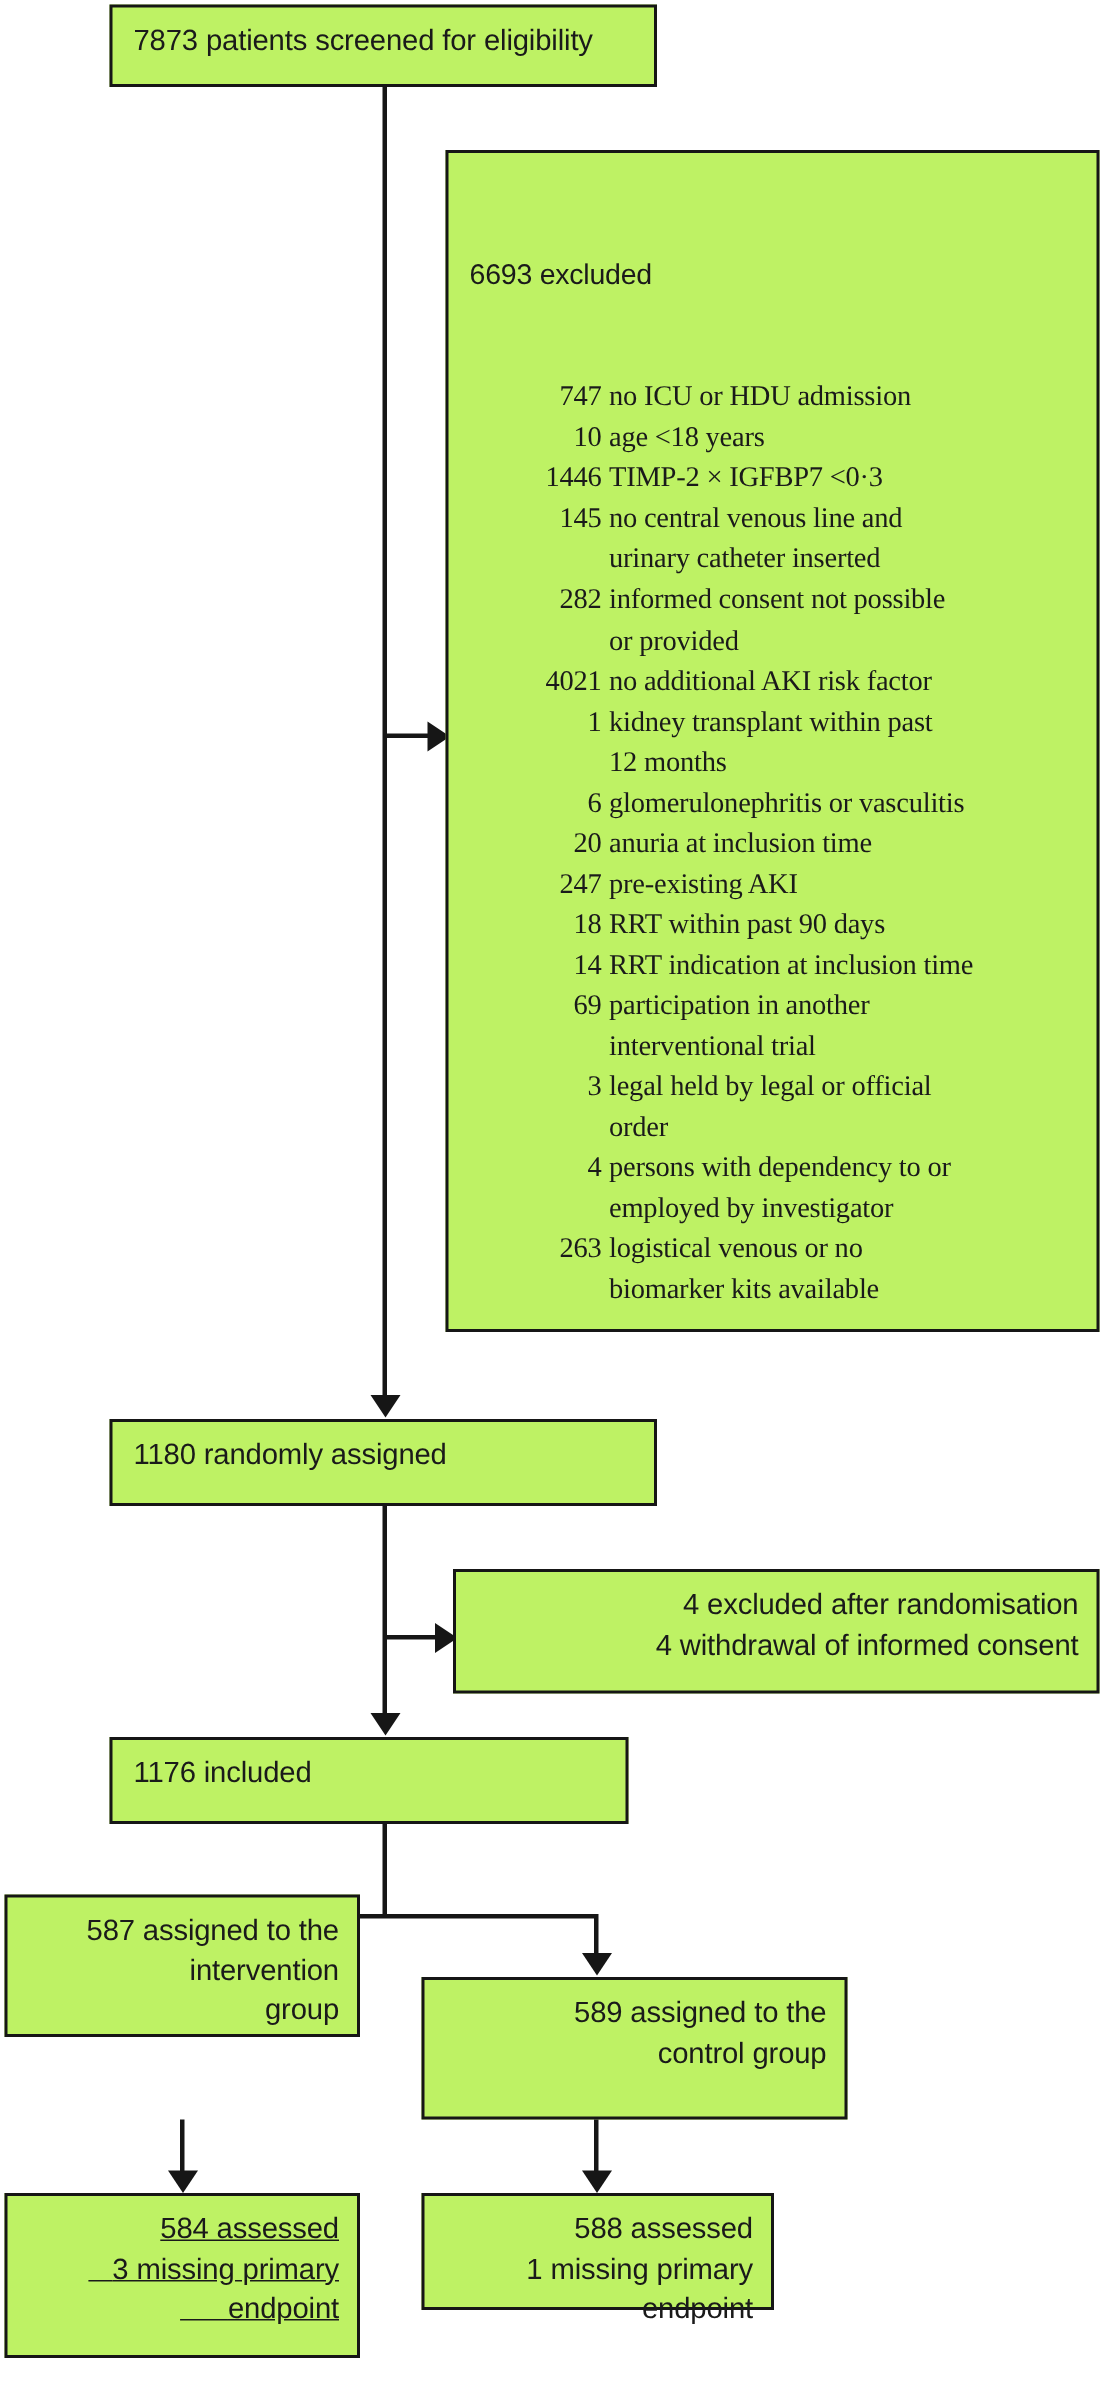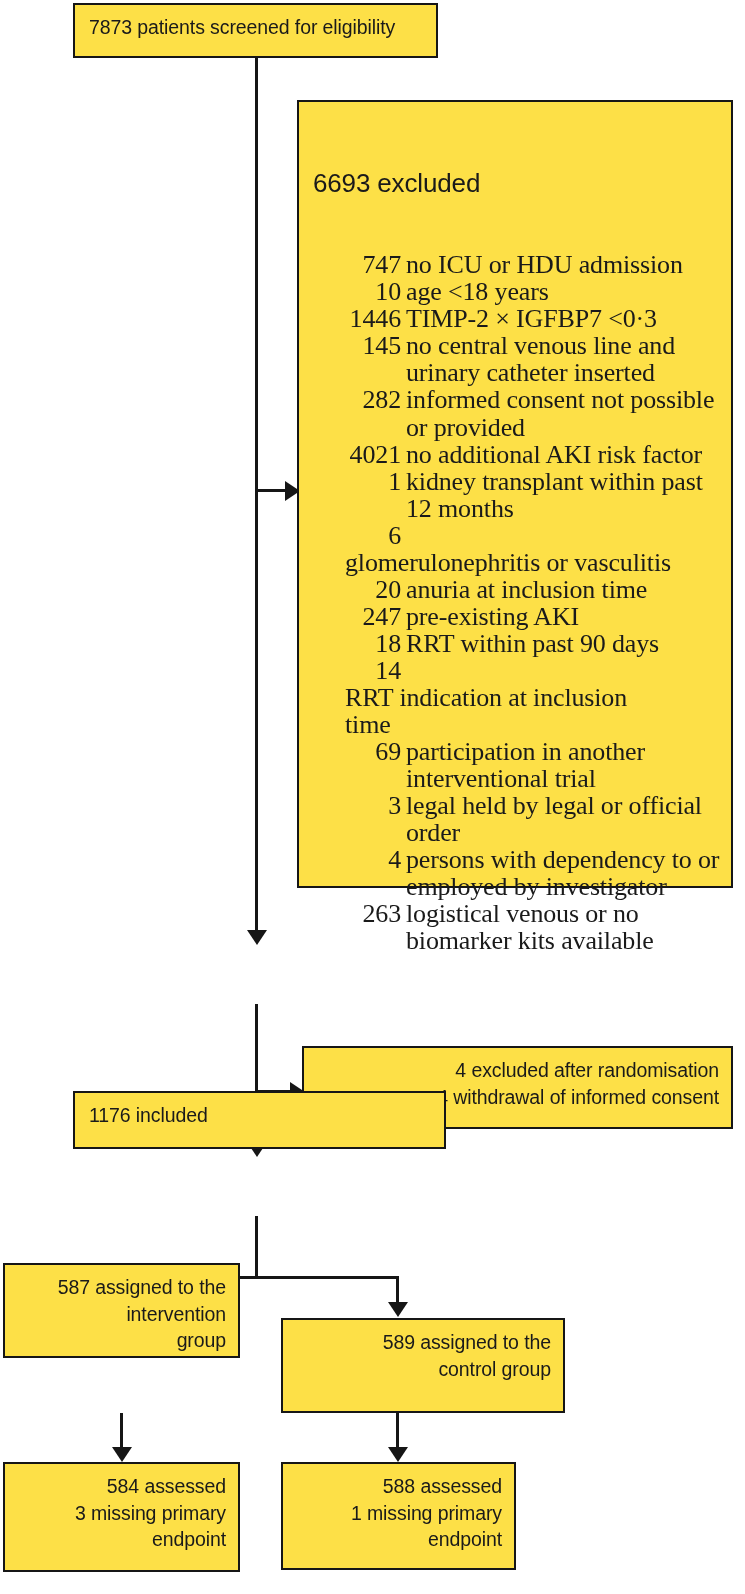--- a/index.html
+++ b/index.html
@@ -14,33 +14,33 @@
     background: #ffffff;
     font-family: "Liberation Sans", sans-serif;
     color: #1a1a1a;
     overflow: hidden;
   }
   
   .box {
     position: absolute;
     box-sizing: border-box;
     border: 2.5px solid #161616;
-    background: #fde047;
+    background: #bef264;
   }
   .box-inner {
     padding: 9px 12px 9px 14px;
     font-size: 19.5px;
     line-height: 27px;
     letter-spacing: -0.1px;
     white-space: pre-wrap;
   }
   .box-inner.tight { line-height: 26.6px; text-align: right; }
   .excl-inner {
     padding: 14px 10px 10px 14px;
-    font-size: 26px;
+    font-size: 19px;
     line-height: 27.05px;
     letter-spacing: -0.15px;
     white-space: pre-wrap;
   }
   
   .excl-head { display: block; }
   .excl-row {
     display: block;
     padding-left: 32px;
     text-indent: 0;
@@ -100,33 +100,36 @@
 urinary catheter inserted</span></span><span class="excl-row"><span class="num">282</span><span class="txt">informed consent not possible
 or provided</span></span><span class="excl-row"><span class="num">4021</span><span class="txt">no additional AKI risk factor</span></span><span class="excl-row"><span class="num">1</span><span class="txt">kidney transplant within past
 12 months</span></span><span class="excl-row"><span class="num">6</span><span class="txt">glomerulonephritis or vasculitis</span></span><span class="excl-row"><span class="num">20</span><span class="txt">anuria at inclusion time</span></span><span class="excl-row"><span class="num">247</span><span class="txt">pre-existing AKI</span></span><span class="excl-row"><span class="num">18</span><span class="txt">RRT within past 90 days</span></span><span class="excl-row"><span class="num">14</span><span class="txt">RRT indication at inclusion time</span></span><span class="excl-row"><span class="num">69</span><span class="txt">participation in another
 interventional trial</span></span><span class="excl-row"><span class="num">3</span><span class="txt">legal held by legal or official
 order</span></span><span class="excl-row"><span class="num">4</span><span class="txt">persons with dependency to or
 employed by investigator</span></span><span class="excl-row"><span class="num">263</span><span class="txt">logistical venous or no
 biomarker kits available</span></span></span>
     </div>
   </div>
 
+  <div class="box" style="left:73px; top:946px; width:365px; height:58px;">
+    <div class="box-inner">1180 randomly assigned</div>
+  </div>
 
   <div class="vline" style="left:255px; top:1004px; width:3px; height:140px;"></div>
   <div class="arrow-down" style="left:246.5px; top:1142px;"></div>
 
   <div class="hline" style="left:258px; top:1090px; width:35px; height:3px;"></div>
   <div class="arrow-right" style="left:290px; top:1081.5px;"></div>
 
   <div class="box" style="left:302px; top:1046px; width:431px; height:83px;">
     <div class="box-inner tight">4 excluded after randomisation
    4 withdrawal of informed consent</div>
   </div>
 
-  <div class="box" style="left:73px; top:1091px; width:373px; height:58px;">
+  <div class="box" style="left:73px; top:1158px; width:346px; height:58px;">
     <div class="box-inner">1176 included</div>
   </div>
 
   <div class="vline" style="left:255px; top:1216px; width:3px; height:62px;"></div>
   <div class="hline" style="left:120px; top:1276px; width:278px; height:3px;"></div>
   <div class="vline" style="left:120px; top:1276px; width:3px; height:28px;"></div>
   <div class="arrow-down" style="left:111.5px; top:1302px;"></div>
   <div class="vline" style="left:396px; top:1276px; width:3px; height:28px;"></div>
   <div class="arrow-down" style="left:387.5px; top:1302px;"></div>
 
@@ -138,24 +141,24 @@
   <div class="box" style="left:281px; top:1318px; width:284px; height:95px;">
     <div class="box-inner tight">589 assigned to the
     control group</div>
   </div>
 
   <div class="vline" style="left:120px; top:1413px; width:3px; height:36px;"></div>
   <div class="arrow-down" style="left:111.5px; top:1447px;"></div>
   <div class="vline" style="left:396px; top:1413px; width:3px; height:36px;"></div>
   <div class="arrow-down" style="left:387.5px; top:1447px;"></div>
 
-  <div class="box" style="left:3px; top:1462px; width:237px; height:110px;">
+  <div class="box" style="left:3px; top:1462px; width:237px; height:110px;text-decoration:underline;">
     <div class="box-inner tight">584 assessed
    3 missing primary
       endpoint</div>
   </div>
-  <div class="box" style="left:281px; top:1462px; width:235px; height:108px;">
+  <div class="box" style="left:281px; top:1462px; width:235px; height:78px;">
     <div class="box-inner tight">588 assessed
    1 missing primary
       endpoint</div>
   </div>
 
 </div>
 
 </body></html>

